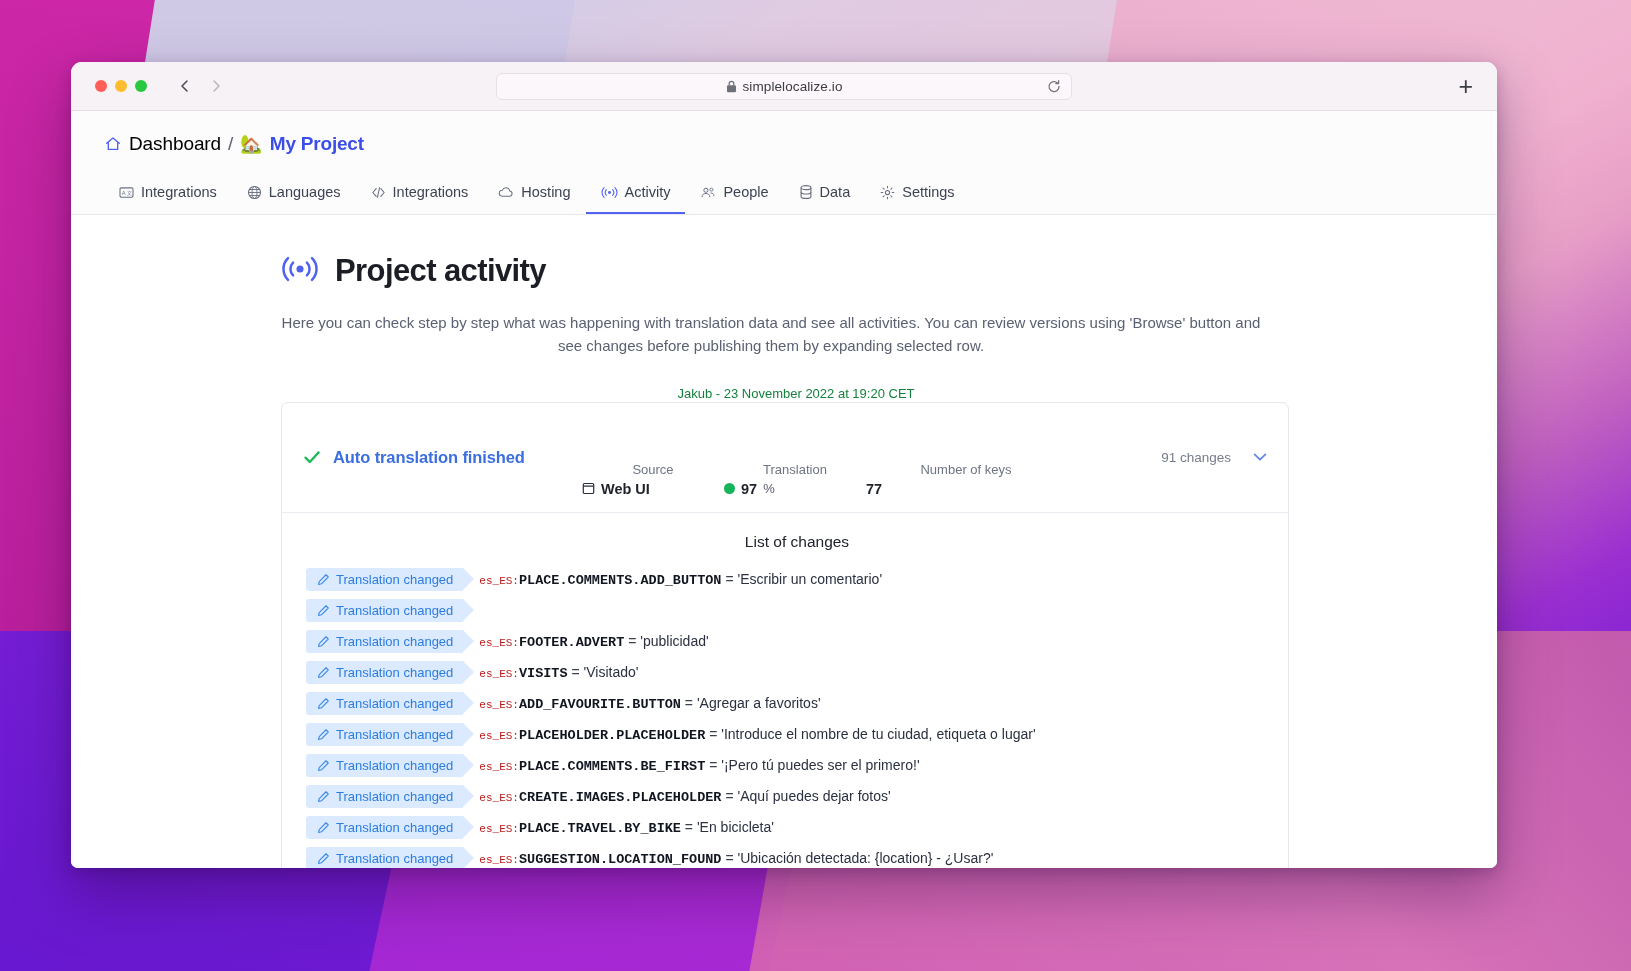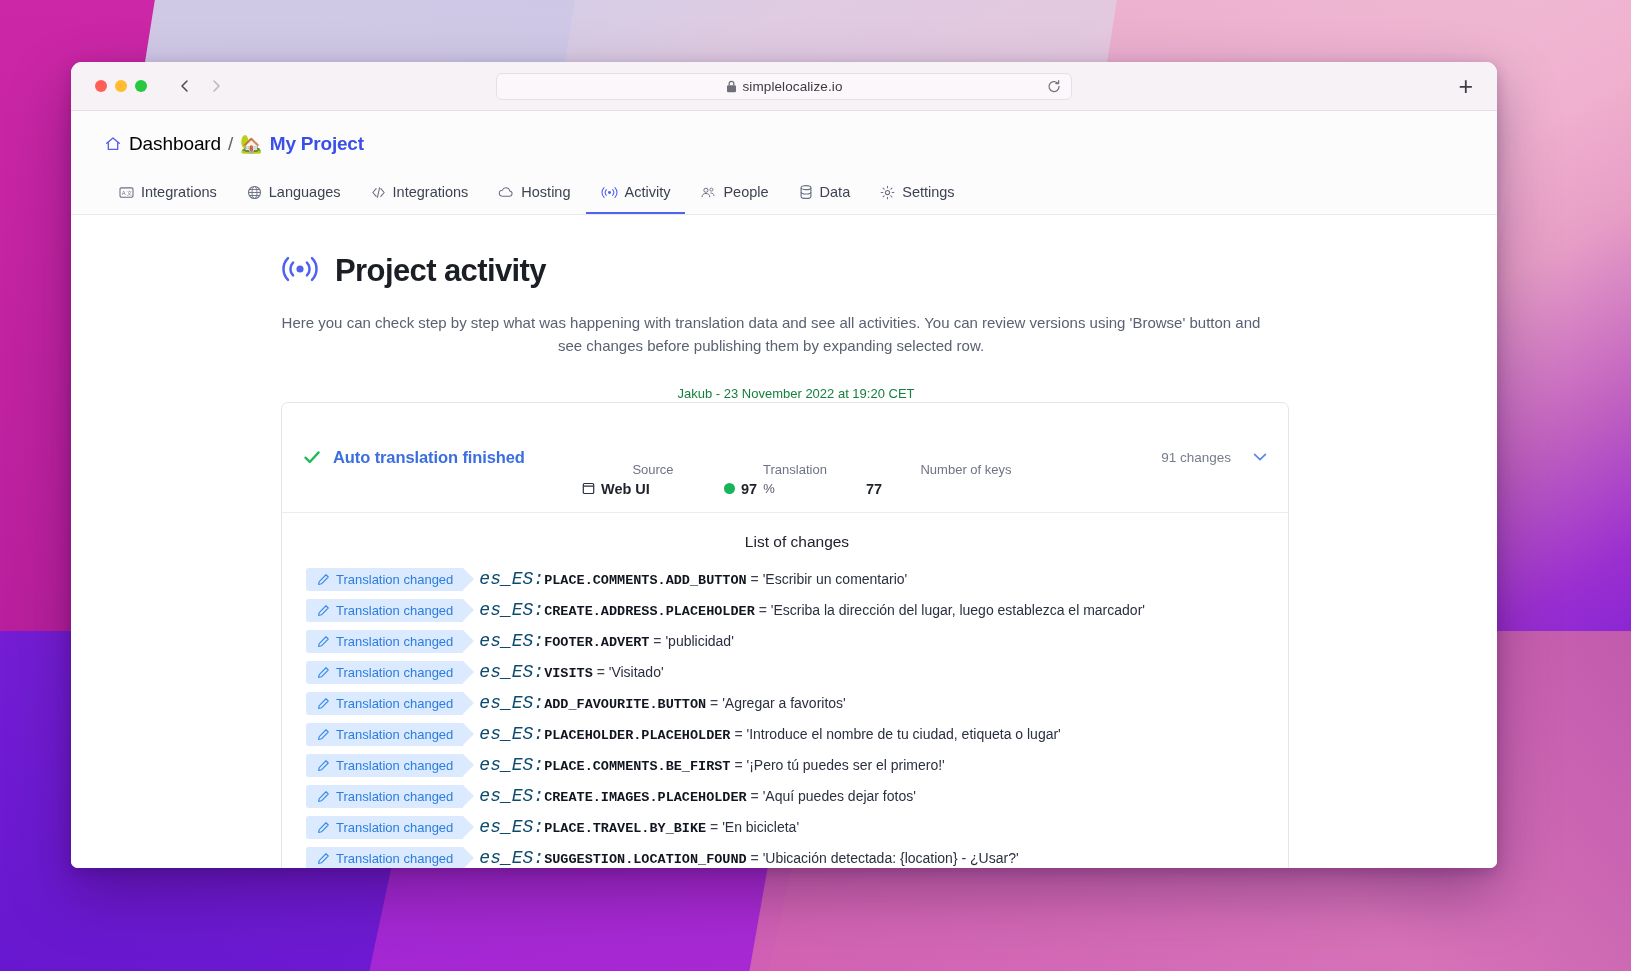--- a/index.html
+++ b/index.html
@@ -347,23 +347,22 @@
   }
   .change-badge .pencil-icon { display: flex; align-items: center; color: #3b8ae8; }
   .change-text {
     font-size: 14px;
     color: #1f2430;
     white-space: nowrap;
     overflow: hidden;
   }
   .change-text .locale {
     font-family: "Liberation Mono", "DejaVu Sans Mono", monospace;
-    font-size: 18px;
-    color: #0c4a6e;
-    font-style: italic;
+    font-size: 11px;
+    color: #b91c1c;
   }
   .change-text .keyname {
     font-family: "Liberation Mono", "DejaVu Sans Mono", monospace;
     font-size: 13.5px;
     font-weight: 700;
     color: #11151f;
   }
   .change-text .eq { color: #3b4050; }
   .change-text .val { color: #2b3040; }
 </style>
@@ -616,21 +615,20 @@
                   </div>
                   <div class="change-row">
                     <div class="change-badge">
                       <span class="pencil-icon">
                         <svg width="13" height="13" viewBox="0 0 14 14" fill="none">
                           <path d="M9.7 1.9l2.4 2.4-7.3 7.3-3.1.7.7-3.1 7.3-7.3z" stroke="#3b8ae8" stroke-width="1.2" stroke-linejoin="round"></path>
                         </svg>
                       </span>
                       <span>Translation changed</span>
                     </div>
-                    <div class="change-text"><span class="locale">es_ES:</span><span class="keyname">CREATE.ADDRESS.PLACEHOLDER</span> <span class="eq">=</span> <span class="val">'Escriba la dirección del lugar, luego establezca el marcador'</span></div>
                   </div>
                   <div class="change-row">
                     <div class="change-badge">
                       <span class="pencil-icon">
                         <svg width="13" height="13" viewBox="0 0 14 14" fill="none">
                           <path d="M9.7 1.9l2.4 2.4-7.3 7.3-3.1.7.7-3.1 7.3-7.3z" stroke="#3b8ae8" stroke-width="1.2" stroke-linejoin="round"></path>
                         </svg>
                       </span>
                       <span>Translation changed</span>
                     </div>

